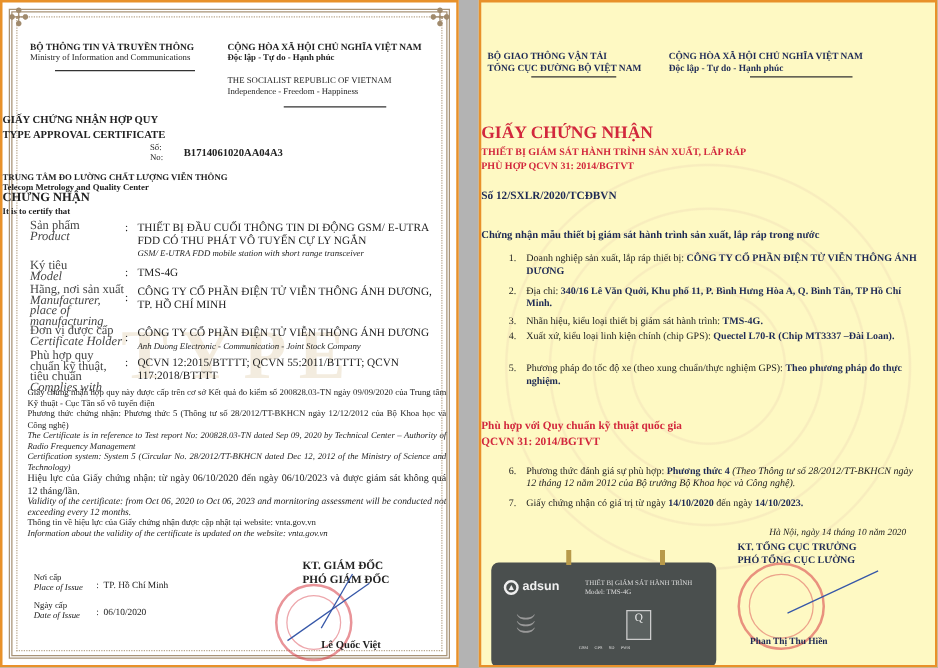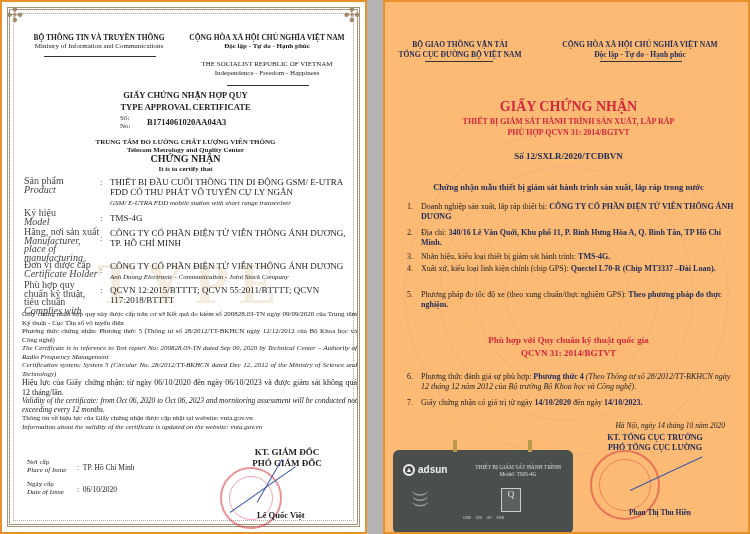--- a/index.html
+++ b/index.html
@@ -1,25 +1,25 @@
 <!DOCTYPE html>
 <html><head>
 <meta charset="utf-8">
 <style>
 *{box-sizing:border-box;margin:0;padding:0}
 html,body{width:750px;height:534px;overflow:hidden;background:#b3b3b3}
 body{position:relative;font-family:"Liberation Serif",serif;color:#222}
 .doc{position:absolute;top:0;height:534px;background:#fff;border:2px solid #e8912a;overflow:hidden}
 #left{left:0;width:367px}
-#right{left:383px;width:367px;background:#fdba74}
+#right{left:383px;width:367px;background:#fef9c3}
 .frame{position:absolute;left:5px;top:5px;right:5px;bottom:5px;border:3px double #a89377}
 .frame:after{content:"";position:absolute;left:3px;top:3px;right:3px;bottom:3px;border:1px dotted #b8a68c}
 .corner{position:absolute;width:20px;height:20px;color:#a08a6c;font-size:20px;line-height:20px;text-align:center}
 .abs{position:absolute}
-.c{text-align:center}
+.c{text-align:left}
 .b{font-weight:bold}
 .i{font-style:italic}
 .s7{font-size:7px}.s75{font-size:7.5px}.s8{font-size:8px}.s85{font-size:8.5px}.s9{font-size:9px}.s10{font-size:10px}.s14{font-size:14px}
 .hr{position:absolute;height:1px;background:#333}
 .row{position:absolute;left:22px;width:330px;display:flex}
 .lbl{width:76px;font-size:10px;line-height:8.5px;color:#444}
 .colon{width:10px;font-size:9px}
 .val{flex:1;font-size:9px;line-height:10px}
 .para{position:absolute;left:20px;width:335px;font-size:7px;line-height:8.5px;text-align:justify}
 .watermark{position:absolute;left:95px;top:250px;font-size:56px;color:rgba(200,170,110,.22);letter-spacing:10px;font-weight:bold}
@@ -62,21 +62,21 @@
   <div class="abs c b s10" style="left:0;top:151px;width:367px">CHỨNG NHẬN</div>
   <div class="abs c b s7" style="left:0;top:144px;width:367px">Telecom Metrology and Quality Center</div>
   <div class="abs c b s7" style="left:0;top:163px;width:367px">It is to certify that</div>
 
   <div class="row" style="top:175px">
     <div class="lbl"><span>Sản phẩm</span><br><i>Product</i></div>
     <div class="colon">:</div>
     <div class="val"><span>THIẾT BỊ ĐẦU CUỐI THÔNG TIN DI ĐỘNG GSM/ E-UTRA FDD CÓ THU PHÁT VÔ TUYẾN CỰ LY NGẮN</span><br><i class="s7">GSM/ E-UTRA FDD mobile station with short range transceiver</i></div>
   </div>
   <div class="row" style="top:207px">
-    <div class="lbl"><span>Ký hiệu</span><br><i>Model</i></div>
+    <div class="lbl"><span>Ký tiêu</span><br><i>Model</i></div>
     <div class="colon" style="padding-top:4px">:</div>
     <div class="val" style="padding-top:4px">TMS-4G</div>
   </div>
   <div class="row" style="top:226px">
     <div class="lbl"><span>Hãng, nơi sản xuất</span><br><i>Manufacturer, place of manufacturing</i></div>
     <div class="colon" style="padding-top:5px">:</div>
     <div class="val">CÔNG TY CỔ PHẦN ĐIỆN TỬ VIỄN THÔNG ÁNH DƯƠNG, TP. HỒ CHÍ MINH</div>
   </div>
   <div class="row" style="top:259px">
     <div class="lbl"><span>Đơn vị được cấp</span><br><i>Certificate Holder</i></div>

